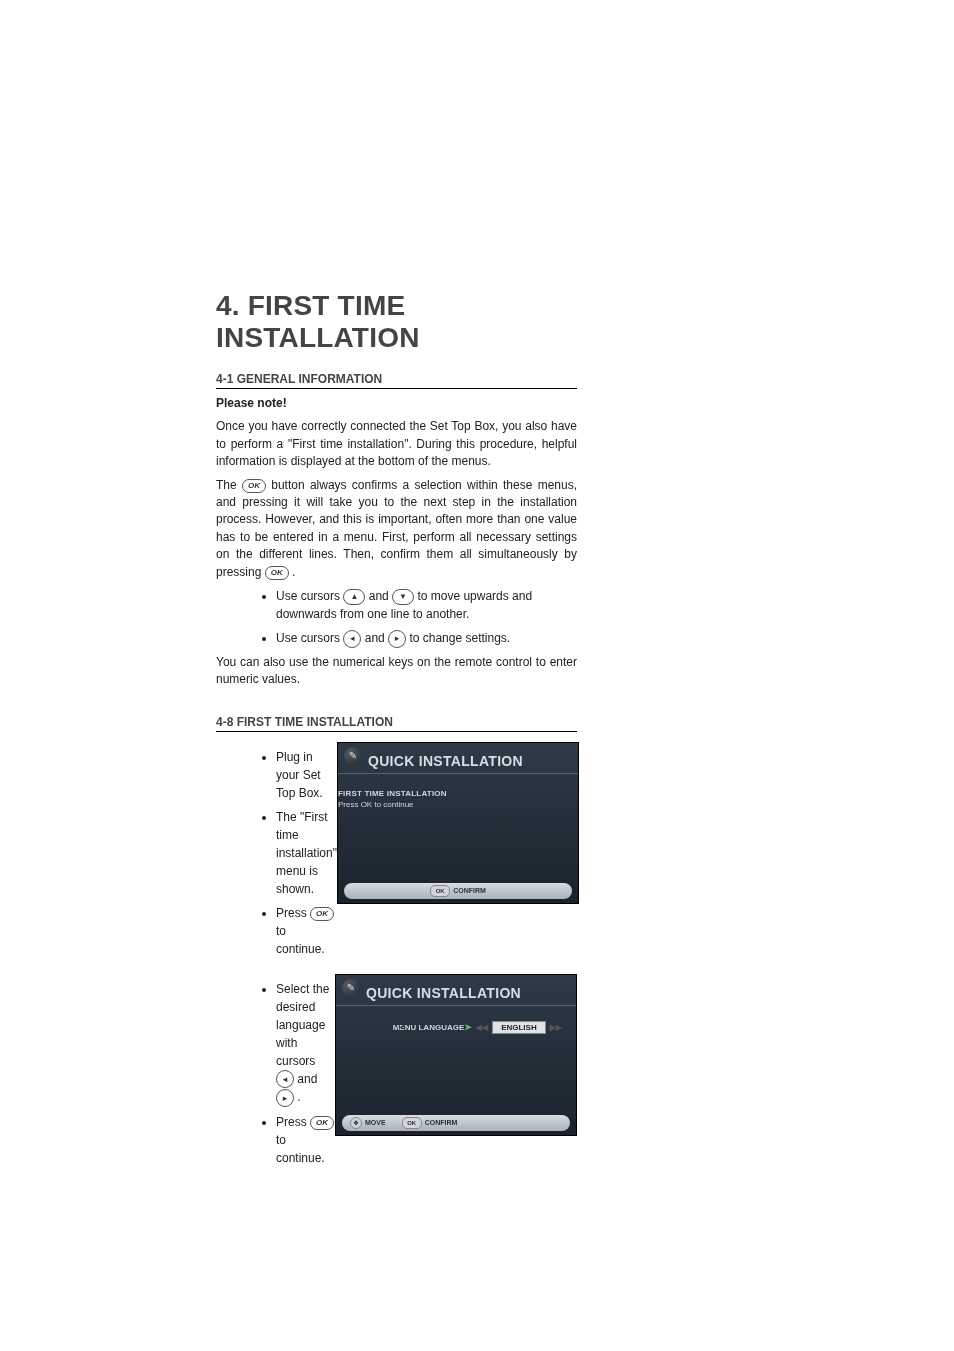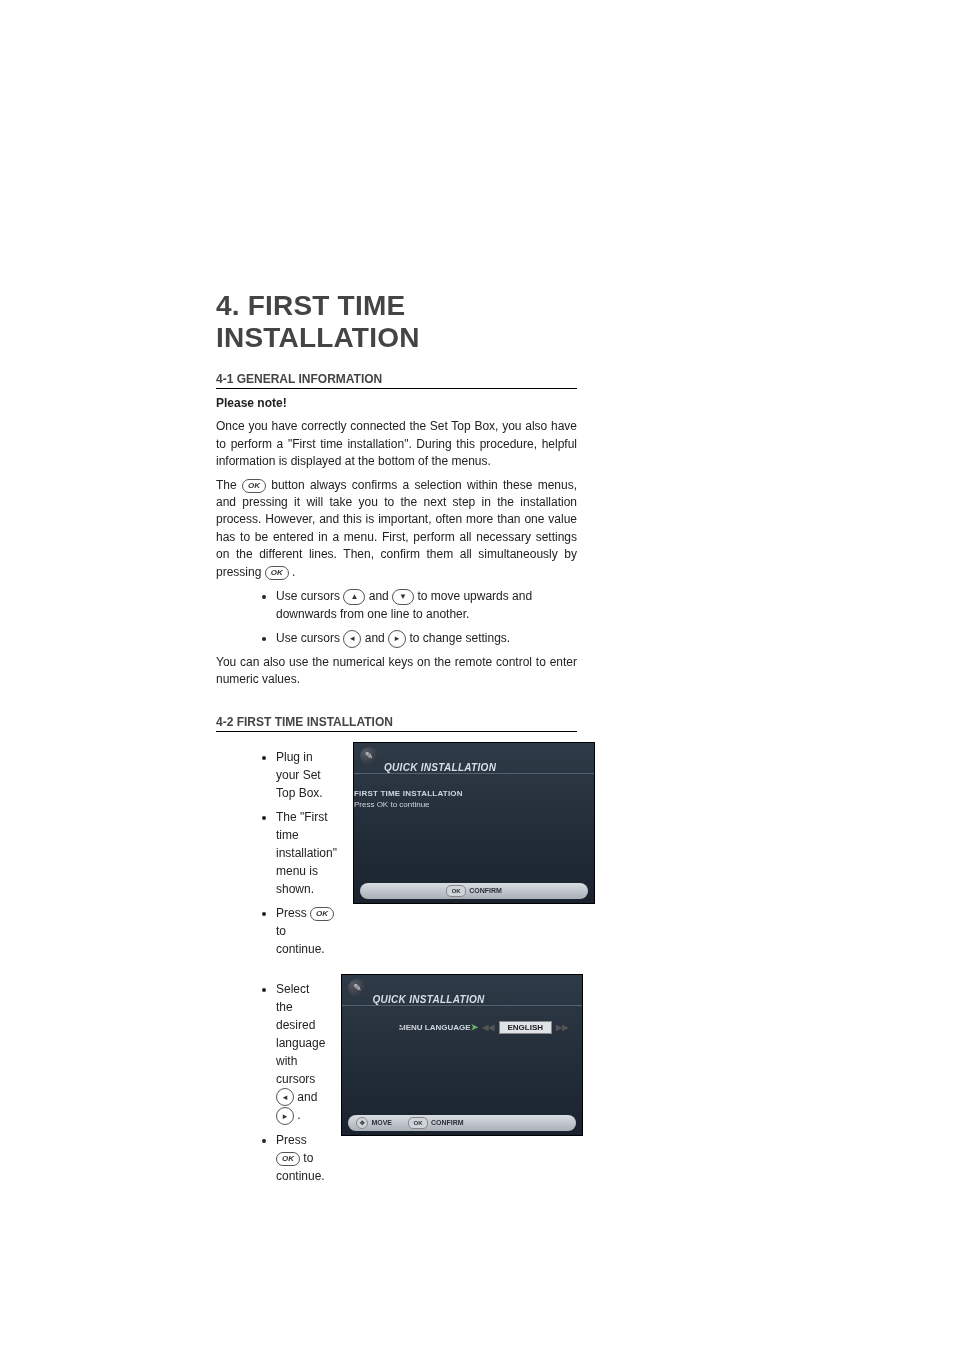--- a/index.html
+++ b/index.html
@@ -33,21 +33,21 @@
   }
   p.body {
     font-size: 12px;
     line-height: 1.45;
     margin: 6px 0;
     text-align: justify;
   }
   .bold { font-weight: bold; }
   ul.bullets { margin: 6px 0 6px 60px; padding: 0; }
   ul.bullets li { font-size: 12px; line-height: 1.5; margin: 6px 0; }
-  .section-row { display: flex; gap: 16px; margin-top: 10px; align-items: flex-start; }
+  .section-row { display: flex; margin-top: 10px; align-items: flex-start; }
   .section-row .left { flex: 1; }
   .section-row .right { width: 242px; flex-shrink: 0; }
 
   
   .key-ok {
     display: inline-block;
     border: 1px solid #555;
     border-radius: 10px;
     font-size: 8px;
     font-style: italic;
@@ -103,26 +103,25 @@
     position: absolute;
     left: 6px; top: 4px;
     width: 18px; height: 18px;
     background: radial-gradient(circle at 30% 30%, #555a63, #222831);
     border-radius: 50%;
     display:flex; align-items:center; justify-content:center;
     font-size:10px; color:#ddd;
   }
   .osd .osd-header .title {
     position: absolute;
-    left: 30px; top: 19px;
-    font-size: 10px;
+    left: 30px; top: 10px;
+    font-size: 14px;
     font-weight: bold;
     color: #d7dee6;
     letter-spacing: 0.3px;
-    font-style: italic;
   }
   .osd .osd-body {
     position: absolute;
     top: 40px; left: 0; right: 0; bottom: 24px;
   }
   .osd .osd-body .center-block {
     text-align: left;
     margin-top: 6px;
   }
   .osd .osd-body .msg1 { font-size: 8px; font-weight: bold; letter-spacing: 0.2px; }
@@ -204,21 +203,21 @@
       <span>Use cursors </span>
       <span class="key-round">◂</span>
       <span> and </span>
       <span class="key-round">▸</span>
       <span> to change settings.</span>
     </li>
   </ul>
 
   <p class="body">You can also use the numerical keys on the remote control to enter numeric values.</p>
 
-  <h2 class="sub-title" style="margin-top:26px">4-2 FIRST TIME INSTALLATION</h2>
+  <h2 class="sub-title" style="margin-top:26px">4-8 FIRST TIME INSTALLATION</h2>
   <div class="section-row">
     <div class="left">
       <ul class="bullets" style="margin-left:60px">
         <li>Plug in your Set Top Box.</li>
         <li>The "First time installation" menu is shown.</li>
         <li>
           <span>Press </span>
           <span class="key-ok">OK</span>
           <span> to continue.</span>
         </li>

